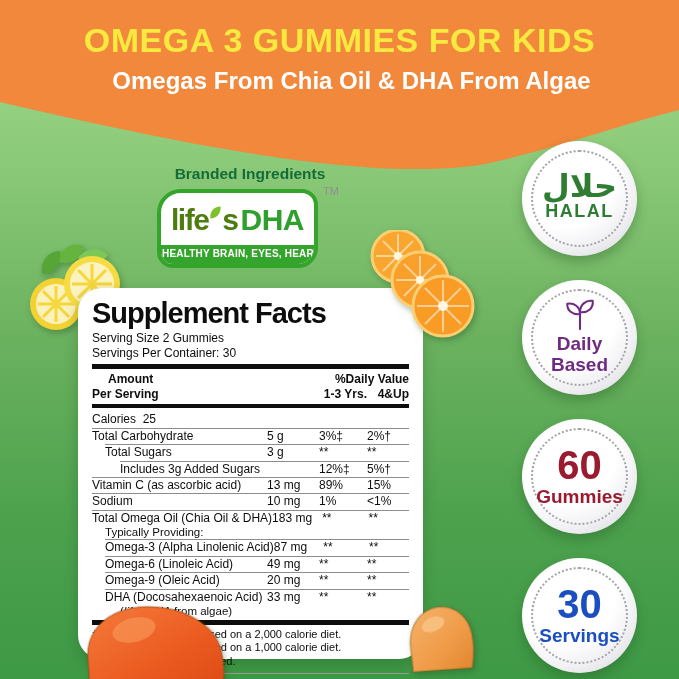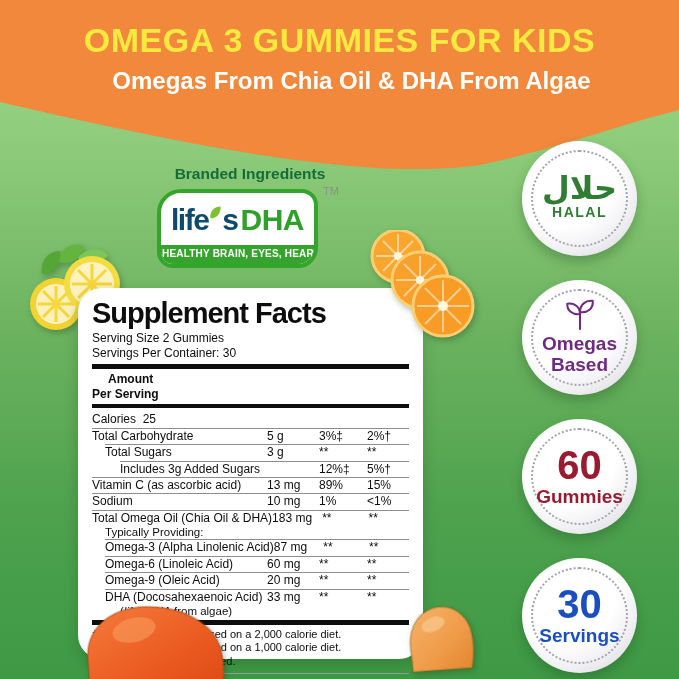--- a/index.html
+++ b/index.html
@@ -14,21 +14,21 @@
     font-size:34px;font-weight:800;color:#F7E93F;letter-spacing:.5px;z-index:2;}
   .hdr-sub{position:absolute;top:67px;left:12px;width:100%;text-align:center;
     font-size:24px;font-weight:800;color:#FFFFFF;z-index:2;}
   
   .branded{position:absolute;left:152px;top:165px;width:196px;text-align:center;
     font-size:15.5px;font-weight:bold;color:#166C39;z-index:2;}
   .logo-box{position:absolute;left:157px;top:189px;width:161px;height:79px;background:#fff;
     border:4px solid #35A42C;border-radius:24px 16px 20px 16px;box-sizing:border-box;
     overflow:hidden;display:flex;flex-direction:column;z-index:2;}
   .logo-text{flex:1;display:flex;align-items:center;justify-content:center;padding-top:2px;}
-  .lt-life{font-size:30px;color:#0c4a6e;font-weight:600;letter-spacing:-1.5px;}
+  .lt-life{font-size:30px;color:#4d7c0f;font-weight:600;letter-spacing:-1.5px;}
   .lt-dha{font-size:30px;color:#2FA02B;font-weight:800;letter-spacing:-.5px;margin-left:3px;}
   .leaf{width:13px;height:15px;margin:-16px 0 0 1px;}
   .logo-band{background:#35A42C;color:#fff;font-size:10px;font-weight:bold;text-align:center;
     letter-spacing:.2px;padding:3px 1px 5px;white-space:nowrap;}
   .tm{position:absolute;left:323px;top:185px;font-size:11px;color:#8F8F8F;z-index:2;}
   
   .decor{position:absolute;filter:drop-shadow(2px 3px 3px rgba(30,70,25,.35));}
   .lemon{left:18px;top:238px;width:112px;height:104px;z-index:1;}
   .oranges{left:356px;top:230px;width:130px;height:112px;z-index:4;}
   .gummy-left{left:76px;top:600px;width:160px;height:90px;z-index:5;}
@@ -68,21 +68,21 @@
   .footnote{font-size:11px;line-height:1.22;}
   .hairline{border-top:1px solid #999;margin:5px 0 4px;}
   .other-ing{font-size:12px;line-height:1.18;text-align:justify;margin:0;}
   
   .badge{position:absolute;left:522px;width:115px;height:115px;border-radius:50%;z-index:2;
     background:radial-gradient(circle at 36% 30%,#FFFFFF 48%,#F1F1F4 68%,#DCDCE1 88%,#C9C9CF 100%);
     box-shadow:0 6px 12px rgba(25,70,25,.3);}
   .badge-ring{position:absolute;inset:9px;border:2px dotted #A3A3AB;border-radius:50%;}
   .badge-content{position:absolute;inset:0;display:flex;flex-direction:column;align-items:center;justify-content:center;text-align:right;}
   .b-arabic{font-family:"DejaVu Sans",sans-serif;font-size:32px;font-weight:bold;line-height:.95;margin-top:-4px;}
-  .b-halal{font-size:14px;font-weight:800;letter-spacing:1.5px;}
+  .b-halal{font-size:18px;font-weight:800;letter-spacing:1.5px;}
   .b-num{font-size:40px;font-weight:800;line-height:1;}
   .b-label{font-size:19px;font-weight:800;line-height:1.25;}
   .b-line{font-size:19px;font-weight:800;line-height:1.1;}
   .sprout{width:36px;height:32px;margin-bottom:3px;}
 </style>
 </head>
 <body>
 
 <div class="stage">
 
@@ -130,20 +130,27 @@
 
   <div class="panel">
     <div class="sf-title">Supplement Facts</div>
     <div class="sf-line">Serving Size 2 Gummies</div>
     <div class="sf-line">Servings Per Container: 30</div>
     <div class="bar bar6"></div>
     <div class="sf-header">
       <div>
         <div class="amt1">Amount</div>
         <div>Per Serving</div>
+      </div>
+      <div class="sf-h-right">
+        <div>%Daily Value</div>
+        <div class="dvcols">
+          <span class="c1">1-3 Yrs.</span>
+          <span class="c2">4&amp;Up</span>
+        </div>
       </div>
     </div>
     <div class="bar bar4"></div>
     <div class="cal-row">
       <span>Calories</span>&nbsp;
       <span>25</span>
     </div>
     <div id="sf-rows">
         <div class="sf-row bt ind0">
           <span class="rname">Total Carbohydrate</span>
@@ -183,21 +190,21 @@
         </div>
         <div class="subline ind1">Typically Providing:</div>
         <div class="sf-row bt ind1">
           <span class="rname">Omega-3 (Alpha Linolenic Acid)</span>
           <span class="rcol ramt">87 mg</span>
           <span class="rcol rdv1">**</span>
           <span class="rcol rdv2">**</span>
         </div>
         <div class="sf-row bt ind1">
           <span class="rname">Omega-6 (Linoleic Acid)</span>
-          <span class="rcol ramt">60 mg</span>
+          <span class="rcol ramt">49 mg</span>
           <span class="rcol rdv1">**</span>
           <span class="rcol rdv2">**</span>
         </div>
         <div class="sf-row bt ind1">
           <span class="rname">Omega-9 (Oleic Acid)</span>
           <span class="rcol ramt">20 mg</span>
           <span class="rcol rdv1">**</span>
           <span class="rcol rdv2">**</span>
         </div>
         <div class="sf-row bt ind1">
@@ -283,21 +290,21 @@
         </div>
   </div>
       <div class="badge" style="top: 280px;">
     <div class="badge-ring"></div>
     <div class="badge-content" style="color: rgb(111, 43, 130);">
           <svg class="sprout" viewBox="0 0 36 34">
             <path d="M18 32V14" stroke="currentColor" stroke-width="2.2" stroke-linecap="round" fill="none"></path>
             <path d="M18 16C10 17 4 12 4.5 5 12 4 18 8 18 16Z" fill="none" stroke="currentColor" stroke-width="2.2" stroke-linejoin="round"></path>
             <path d="M18 14C18 6 24 1 31.5 2 32.5 10 26 15 18 14Z" fill="none" stroke="currentColor" stroke-width="2.2" stroke-linejoin="round"></path>
           </svg>
-          <div class="b-line">Omegas</div>
+          <div class="b-line">Daily</div>
           <div class="b-line">Based</div>
         </div>
   </div>
       <div class="badge" style="top: 419px;">
     <div class="badge-ring"></div>
     <div class="badge-content" style="color: rgb(154, 27, 47);">
           <div class="b-num">60</div>
           <div class="b-label">Gummies</div>
         </div>
   </div>

